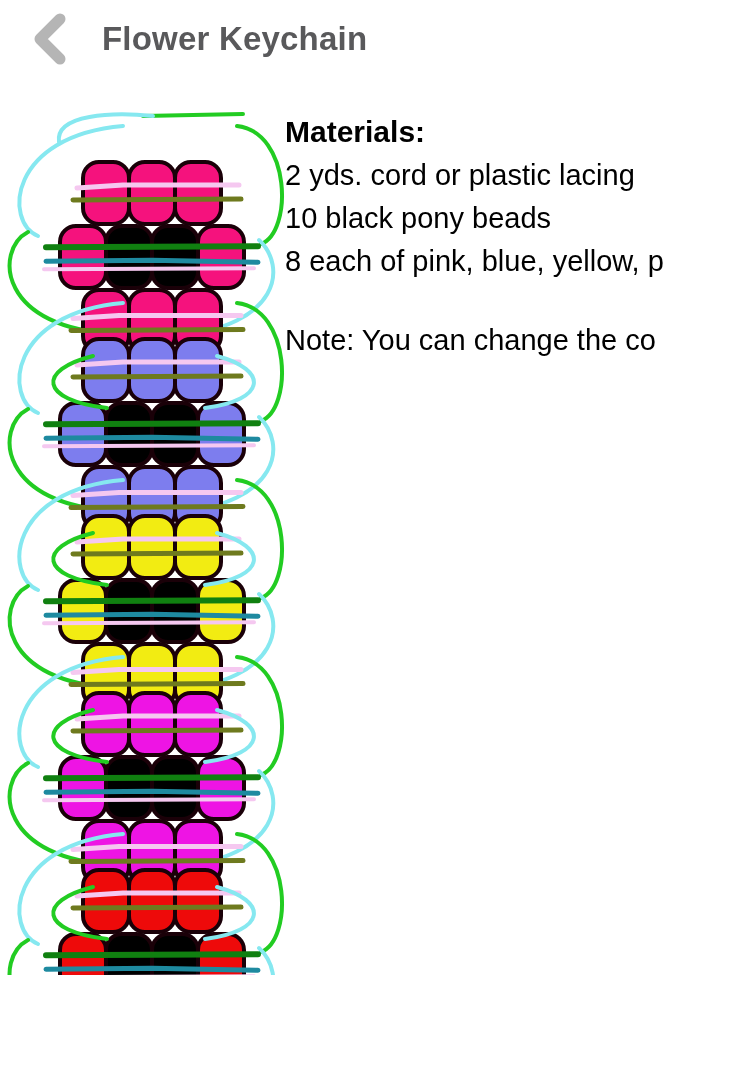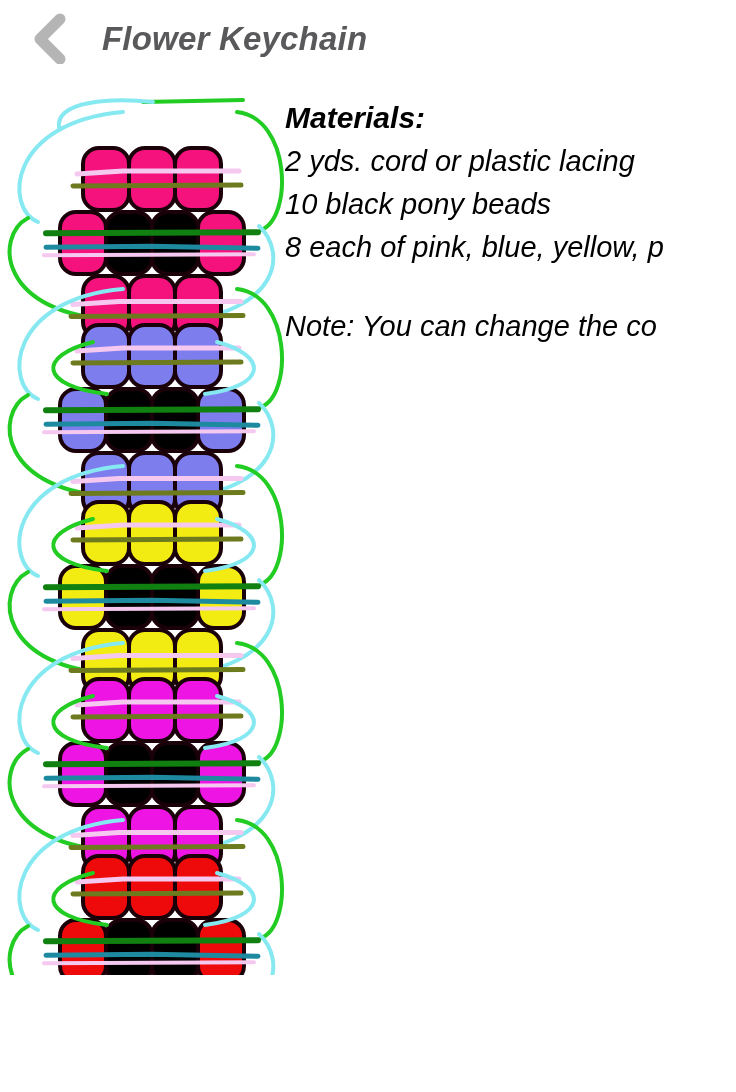--- a/index.html
+++ b/index.html
@@ -11,21 +11,20 @@
     overflow: hidden;
     font-family: "Liberation Sans", sans-serif;
   }
 
   .app {
     position: relative;
     width: 736px;
     height: 975px;
     background: #ffffff;
     overflow: hidden;
-    font-style: italic;
   }
 
   
   .header {
     position: absolute;
     top: 0; left: 0;
     width: 736px;
     height: 78px;
     background: #ffffff;
     display: flex;
@@ -49,21 +48,21 @@
     color: #59595b;
     letter-spacing: 0.2px;
     margin-left: 18px;
     white-space: nowrap;
     font-family: "Liberation Sans", sans-serif;
   }
 
   
   .content {
     position: absolute;
-    top: 64px; left: 0;
+    top: 78px; left: 0;
     width: 736px;
     height: 1014px;
     background: #ffffff;
     overflow: hidden;
   }
 
   
   .diagram {
     position: absolute;
     left: 0;

